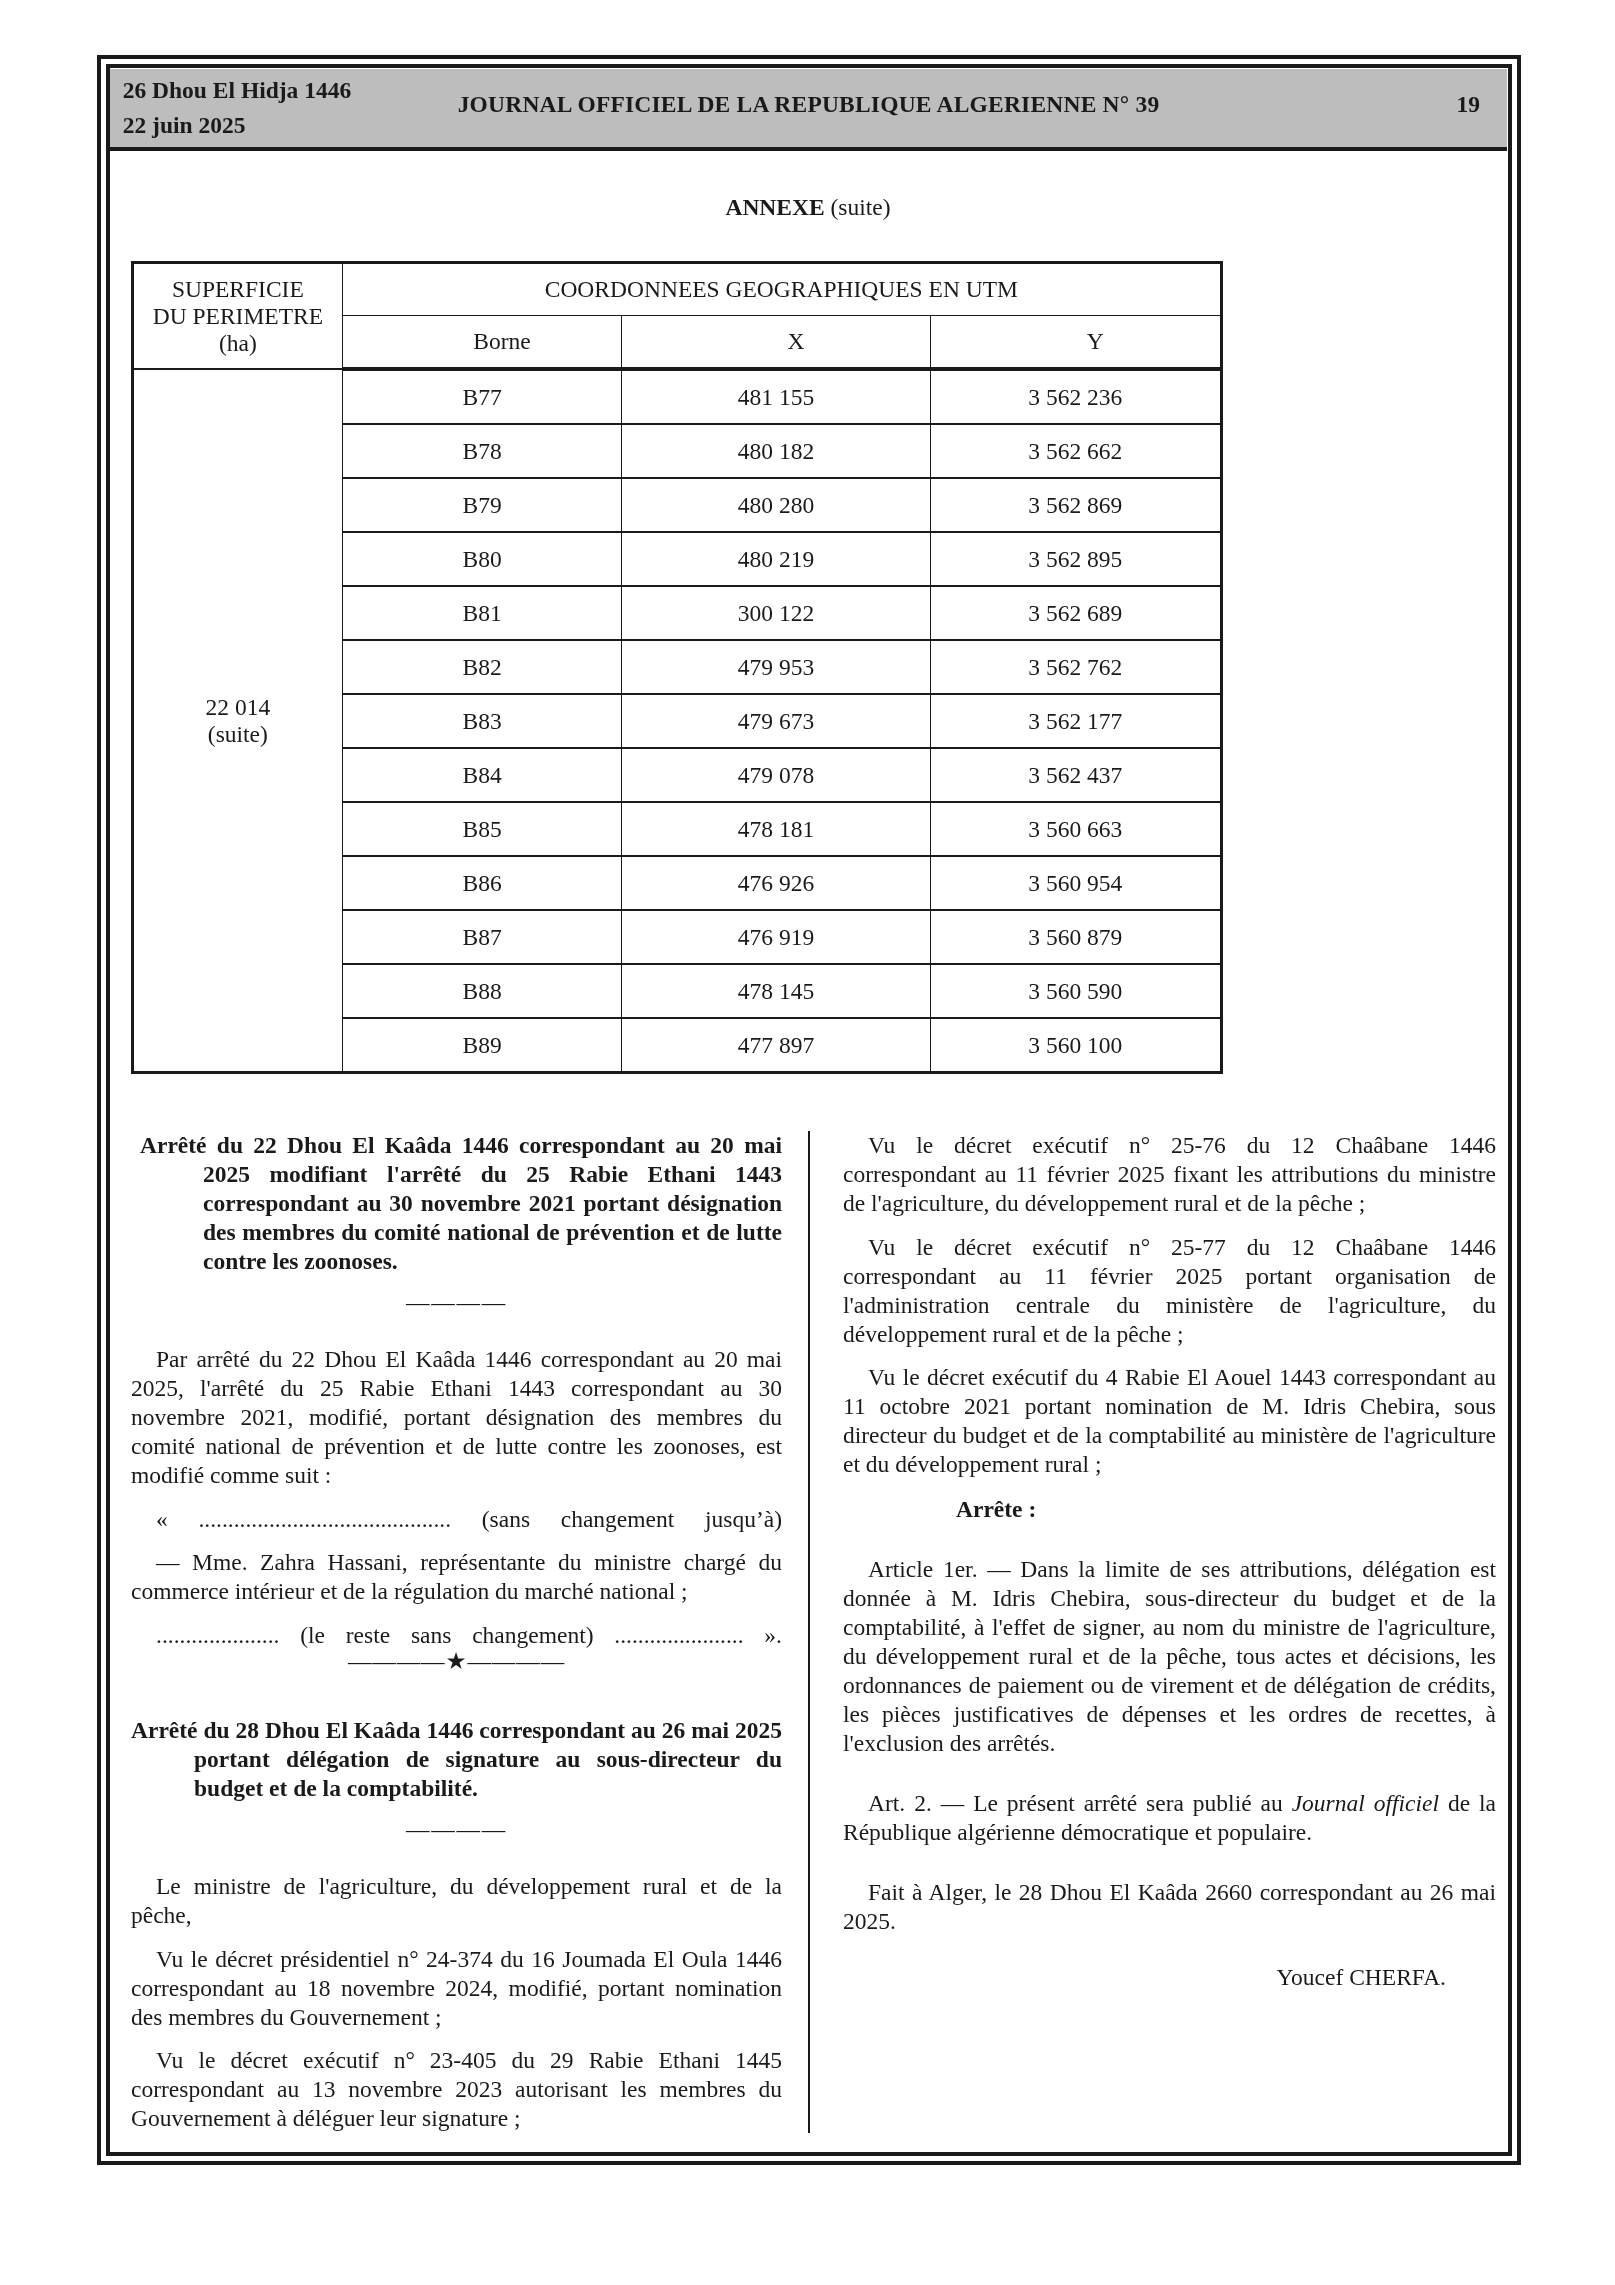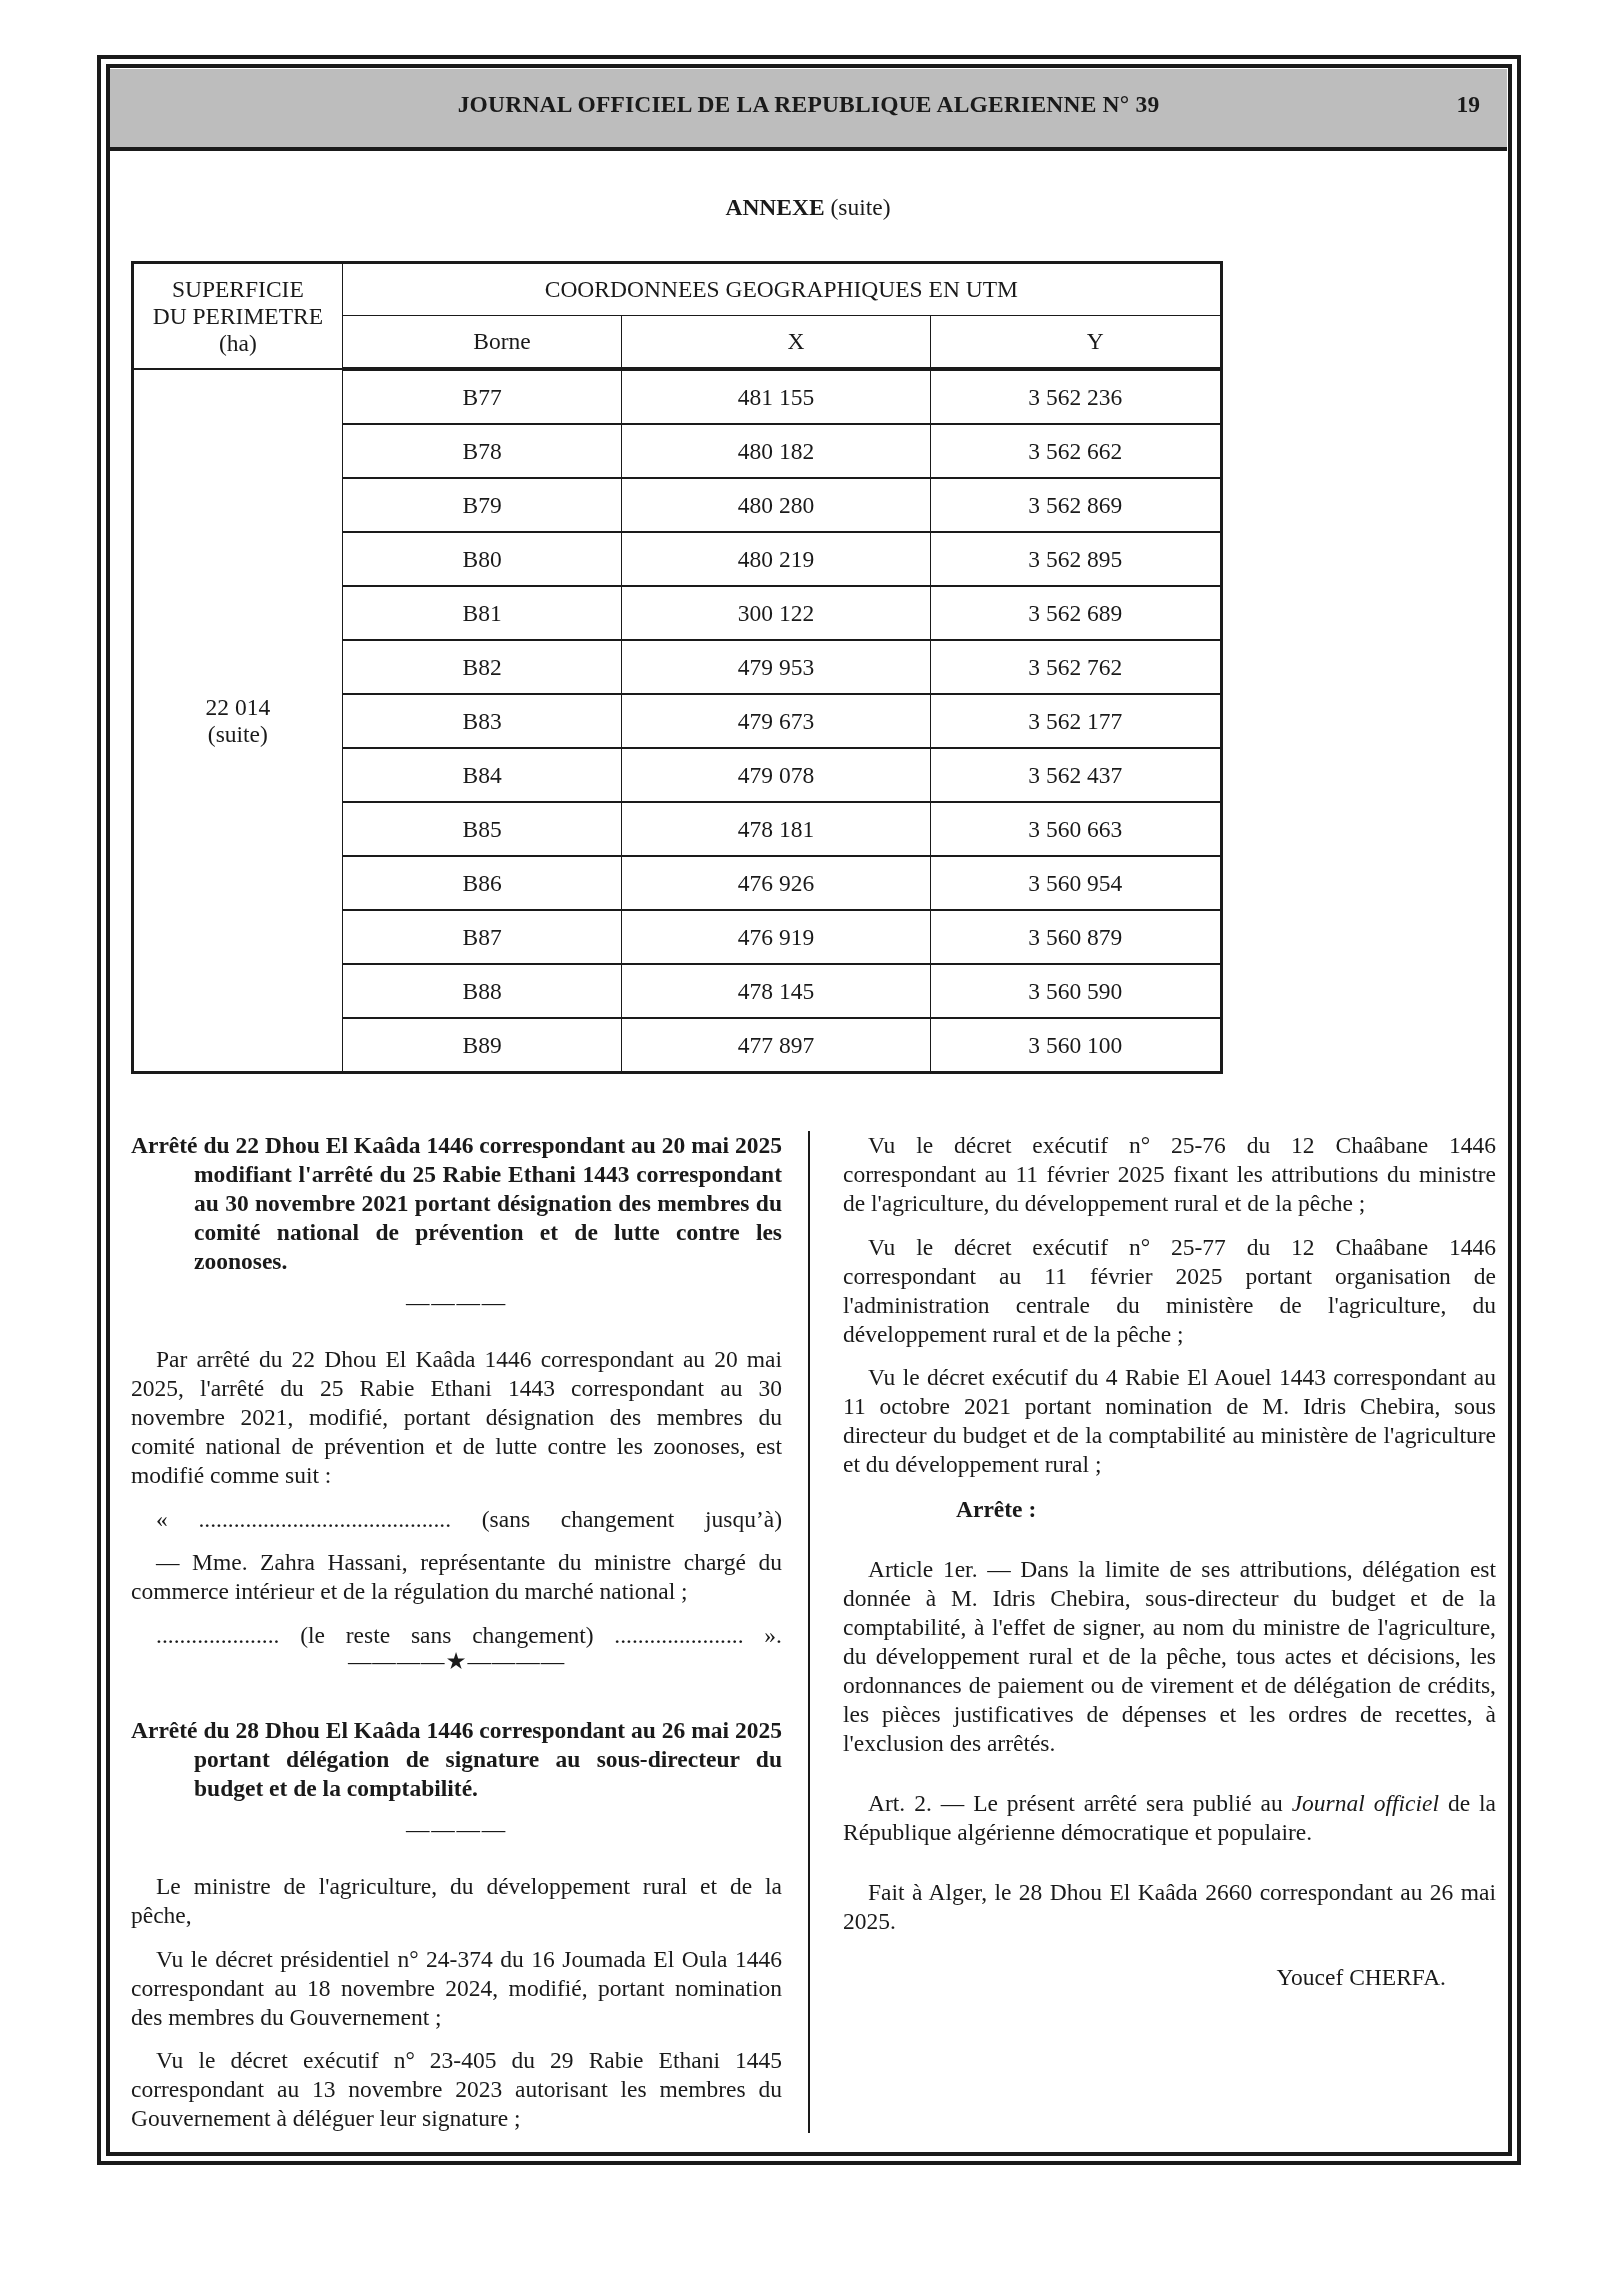--- a/index.html
+++ b/index.html
@@ -49,20 +49,24 @@
   .gap-top { margin-top: 31px !important; }
   i { font-style: italic; }
 </style>
 </head>
 <body>
 
 <div class="frame-outer"></div>
 <div class="frame-inner"></div>
 
 <div class="header">
+  <div class="header-date">
+    <div>26 Dhou El Hidja 1446</div>
+    <div>22 juin 2025</div>
+  </div>
   <div class="header-title">JOURNAL OFFICIEL DE LA REPUBLIQUE ALGERIENNE N° 39</div>
   <div class="header-page">19</div>
 </div>
 
 <div class="annexe">
   <b>ANNEXE</b>
   <span>(suite)</span>
 </div>
 
 <table class="coords">
@@ -148,21 +152,21 @@
       </tr>
       <tr class="r-body">
         <td>B89</td>
         <td>477 897</td>
         <td>3 560 100</td>
       </tr>
     </tbody>
 </table>
 
 <div class="col col-left">
-  <p class="title-bold" style="text-indent:-63px;">Arrêté du 22 Dhou El Kaâda 1446 correspondant au 20 mai 2025 modifiant l'arrêté du 25 Rabie Ethani 1443 correspondant au 30 novembre 2021 portant désignation des membres du comité national de prévention et de lutte contre les zoonoses.</p>
+  <p class="title-bold" style="text-indent:-63px;margin-left:9px;">Arrêté du 22 Dhou El Kaâda 1446 correspondant au 20 mai 2025 modifiant l'arrêté du 25 Rabie Ethani 1443 correspondant au 30 novembre 2021 portant désignation des membres du comité national de prévention et de lutte contre les zoonoses.</p>
   <div class="sep">————</div>
   <p>Par arrêté du 22 Dhou El Kaâda 1446 correspondant au 20 mai 2025, l'arrêté du 25 Rabie Ethani 1443 correspondant au 30 novembre 2021, modifié, portant désignation des membres du comité national de prévention et de lutte contre les zoonoses, est modifié comme suit :</p>
   <p class="dots-line">« ........................................... (sans changement jusqu’à)</p>
   <p>— Mme. Zahra Hassani, représentante du ministre chargé du commerce intérieur et de la régulation du marché national ;</p>
   <p class="dots-line" style="margin-bottom:0;">..................... (le reste sans changement) ...................... ».</p>
   <div class="sep-star">————★————</div>
   <p class="title-bold" style="text-indent:-63px;">Arrêté du 28 Dhou El Kaâda 1446 correspondant au 26 mai 2025 portant délégation de signature au sous-directeur du budget et de la comptabilité.</p>
   <div class="sep">————</div>
   <p>Le ministre de l'agriculture, du développement rural et de la pêche,</p>
   <p>Vu le décret présidentiel n° 24-374 du 16 Joumada El Oula 1446 correspondant au 18 novembre 2024, modifié, portant nomination des membres du Gouvernement ;</p>

